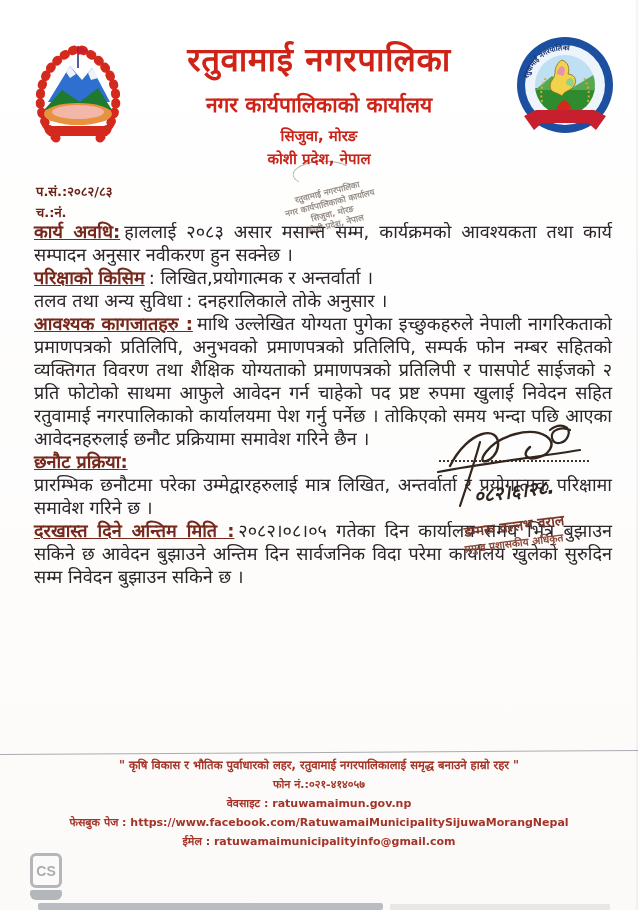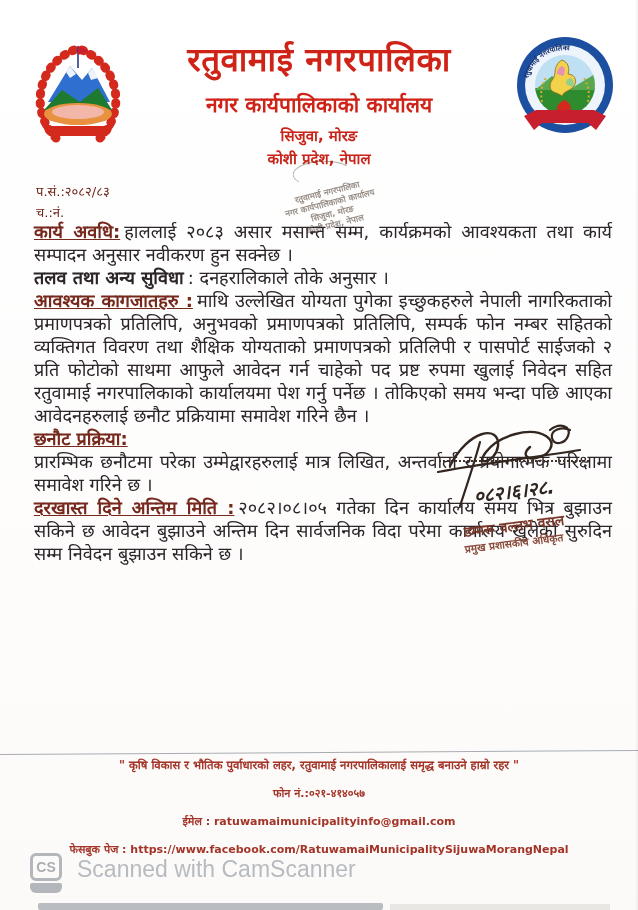--- a/index.html
+++ b/index.html
@@ -24,53 +24,53 @@
     color:rgba(92,78,66,0.62); font-size:8.5px; font-weight:bold; line-height:11px;
   }
   .stamp-arc {
     width:58px; height:24px; margin:0 auto 1px auto;
     border:1.4px solid rgba(92,78,66,0.45);
     border-radius:50%; border-bottom-color:transparent; border-right-color:transparent;
     transform:rotate(12deg);
   }
 
   
-  .ref { position:absolute; left:36px; top:181px; color:#6d2318; font-weight:normal; font-size:13px; line-height:21px; }
+  .ref { position:absolute; left:36px; top:181px; color:#6d2318; font-weight:bold; font-size:13px; line-height:21px; }
 
   
   .body-block {
     position:absolute; top:220px; left:34px; width:578px;
     color:#2b2428; font-size:18px; line-height:23px; text-align:justify;
   }
   .para { margin:0; }
   .lbl-u { color:#77281c; font-weight:bold; text-decoration:underline; margin-right:4px; }
-  .lbl-plain { color:#2b2428; font-weight:bold; margin-right:4px; }
+  .lbl-plain { color:#2b2428; font-weight:normal; margin-right:4px; }
 
   
   .sig { position:absolute; right:14px; top:416px; width:220px; text-align:center; }
   .sig-svg { position:absolute; left:26px; top:0; }
   .sig-dots { width:150px; margin:44px auto 0 auto; border-bottom:2.2px dotted #43332a; }
   .sig-date { margin-top:16px; font-size:19px; font-weight:bold; font-style:italic;
               color:#2f241e; transform:rotate(-7deg); }
   .sig-name { margin-top:12px; font-size:14px; font-weight:bold; color:#7a382a; transform:rotate(-7deg); }
   .sig-role { margin-top:1px; font-size:10.5px; font-weight:bold; color:#8a4d3c; transform:rotate(-7deg); }
 
   
   .footer-rule { position:absolute; top:752px; left:-4px; width:650px;
                  border-top:1.6px solid #a9adb2; transform:rotate(-0.35deg); }
   .footer { position:absolute; top:757px; left:0; right:0; text-align:center;
             color:#a43428; font-weight:bold; }
   .f-slogan { font-size:11.5px; }
-  .f-line   { font-size:11px; margin-top:13px; }
+  .f-line   { font-size:11px; margin-top:4px; }
 
   
   .cam { position:absolute; top:853px; left:30px; display:flex; align-items:flex-start; gap:15px; }
   .cam-badge { width:32px; }
   .cam-badge-top {
-    box-sizing:border-box; width:32px; height:28px; border:3px solid #b3b7bc; border-radius:6px;
+    box-sizing:border-box; width:32px; height:35px; border:3px solid #b3b7bc; border-radius:6px;
     display:flex; align-items:center; justify-content:center;
     color:#a9adb3; font-weight:bold; font-size:14px; font-family:"Liberation Sans", sans-serif;
   }
   .cam-badge-bottom { width:32px; height:10px; background:#b3b7bc; border-radius:2px 2px 6px 6px; margin-top:2px; }
   .cam-label { font-family:"Liberation Sans", sans-serif; font-size:23px; color:#b7bbc0; margin-top:3px; }
 
   
   .strip-dark  { position:absolute; bottom:0; left:38px;  width:345px; height:7px; background:#b9bcc1; border-radius:2px; }
   .strip-light { position:absolute; bottom:0; left:390px; width:220px; height:6px; background:#e9e7e4; }
   .edge-right  { position:absolute; top:0; right:0; width:3px; height:100%; background:linear-gradient(90deg,rgba(0,0,0,0),rgba(0,0,0,0.06)); }
@@ -152,20 +152,23 @@
   <div class="ref">
     <div>प.सं.:२०८२/८३</div>
     <div>च.:नं.</div>
   </div>
 
   <div class="body-block">
     <p class="para">
       <span class="lbl-u">कार्य अवधि:</span><span>हाललाई २०८३ असार मसान्त सम्म, कार्यक्रमको आवश्यकता तथा कार्य सम्पादन अनुसार नवीकरण हुन सक्नेछ ।</span>
     </p>
     <p class="para">
+      <span class="lbl-u">परिक्षाको किसिम</span><span>: लिखित,प्रयोगात्मक र अन्तर्वार्ता ।</span>
+    </p>
+    <p class="para">
       <span class="lbl-plain">तलव तथा अन्य सुविधा</span><span>: दनहरालिकाले तोके अनुसार ।</span>
     </p>
     <p class="para">
       <span class="lbl-u">आवश्यक कागजातहरु :</span><span>माथि उल्लेखित योग्यता पुगेका इच्छुकहरुले नेपाली नागरिकताको प्रमाणपत्रको प्रतिलिपि, अनुभवको प्रमाणपत्रको प्रतिलिपि, सम्पर्क फोन नम्बर सहितको व्यक्तिगत विवरण तथा शैक्षिक योग्यताको प्रमाणपत्रको प्रतिलिपी र पासपोर्ट साईजको २ प्रति फोटोको साथमा आफुले आवेदन गर्न चाहेको पद प्रष्ट रुपमा खुलाई निवेदन सहित रतुवामाई नगरपालिकाको कार्यालयमा पेश गर्नु पर्नेछ । तोकिएको समय भन्दा पछि आएका आवेदनहरुलाई छनौट प्रक्रियामा समावेश गरिने छैन ।</span>
     </p>
     <p class="para">
       <span class="lbl-u">छनौट प्रक्रिया:</span><span></span>
     </p>
     <p class="para">
       <span>प्रारम्भिक छनौटमा परेका उम्मेद्वारहरुलाई मात्र लिखित, अन्तर्वार्ता र प्रयोगात्मक परिक्षामा समावेश गरिने छ ।</span>
@@ -185,29 +188,29 @@
     <div class="sig-dots"></div>
     <div class="sig-date">०८२।६।२८.</div>
     <div class="sig-name">डम्मरू वल्लभ वराल</div>
     <div class="sig-role">प्रमुख प्रशासकीय अधिकृत</div>
   </div>
 
   <div class="footer-rule"></div>
   <div class="footer">
     <div class="f-slogan">" कृषि विकास र भौतिक पुर्वाधारको लहर, रतुवामाई नगरपालिकालाई समृद्ध बनाउने हाम्रो रहर "</div>
     <div class="f-line">फोन नं.:०२१-४१४०५७</div>
+    <div class="f-line">वेवसाइट : ratuwamaimun.gov.np</div>
+    <div class="f-line">फेसबुक पेज :  https://www.facebook.com/RatuwamaiMunicipalitySijuwaMorangNepal</div>
     <div class="f-line">ईमेल : ratuwamaimunicipalityinfo@gmail.com</div>
-    <div class="f-line">फेसबुक पेज :  https://www.facebook.com/RatuwamaiMunicipalitySijuwaMorangNepal</div>
   </div>
 
   <div class="cam">
     <div class="cam-badge">
       <div class="cam-badge-top">CS</div>
       <div class="cam-badge-bottom"></div>
     </div>
-    <div class="cam-label">Scanned with CamScanner</div>
   </div>
 
   <div class="strip-dark"></div>
   <div class="strip-light"></div>
   <div class="edge-right"></div>
 
 </div>
 
 </body></html>

